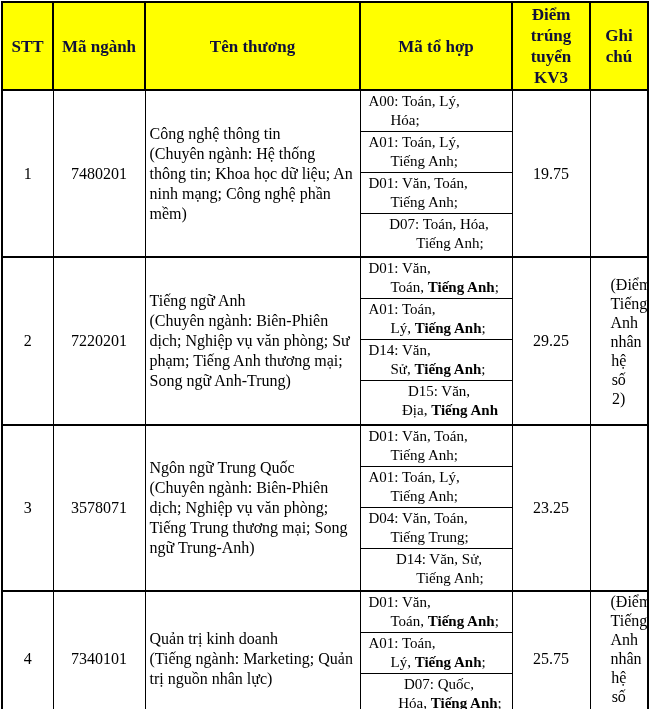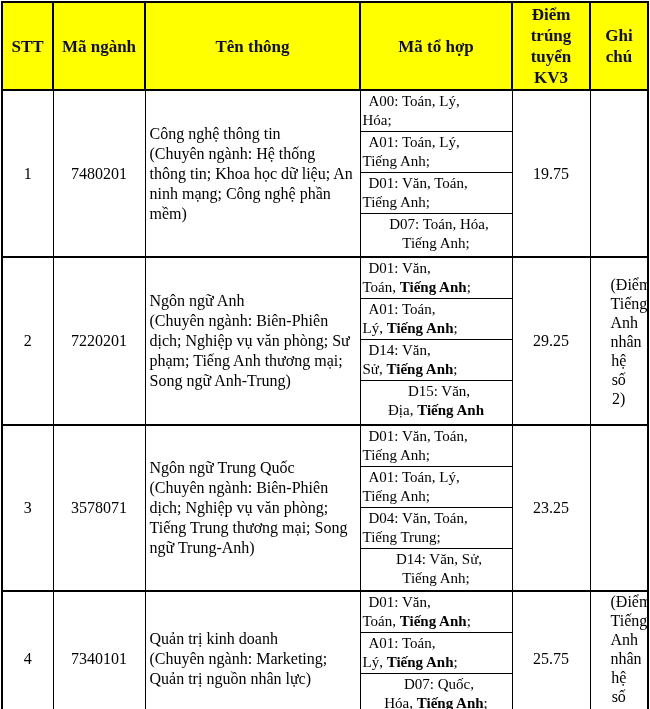--- a/index.html
+++ b/index.html
@@ -47,40 +47,40 @@
   td.c-combos{padding:0;vertical-align:top;}
   .combo-list{display:flex;flex-direction:column;height:100%;}
   .combo-item{
     flex:1 1 auto;
     border-bottom:1px solid var(--border);
     padding:1px 2px 1px 2px;
     font-size:15px;line-height:19px;
   }
   .combo-item:last-child{border-bottom:none;text-align:center;}
   .combo-item .l1{text-indent:6px;white-space:nowrap;}
-  .combo-item .l2{white-space:nowrap;}
+  .combo-item .l2{white-space:nowrap;margin-left:28px;}
   td.c-note{text-align:center;padding:0 20px;line-height:19px;font-size:16px;}
 </style>
 </head>
 <body>
 
 <table class="adm">
   <colgroup>
     <col class="c1">
       <col class="c2">
       <col class="c3">
     <col class="c4">
       <col class="c5">
       <col class="c6">
   </colgroup>
   <thead>
     <tr class="hdr">
       <th>STT</th>
       <th>Mã ngành</th>
-      <th>Tên thông</th>
+      <th>Tên thương</th>
       <th>Mã tổ hợp</th>
       <th>Điểm trúng tuyển KV3</th>
       <th>Ghi chú</th>
     </tr>
   </thead>
   <tbody>
       <tr class="row r1">
         <td class="c-stt">1</td>
         <td class="c-code">7480201</td>
         <td class="c-name">
@@ -107,21 +107,21 @@
             </div>
           </div>
         </td>
         <td class="c-score">19.75</td>
         <td class="c-note"></td>
       </tr>
       <tr class="row r2">
         <td class="c-stt">2</td>
         <td class="c-code">7220201</td>
         <td class="c-name">
-          <div>Ngôn ngữ Anh</div>
+          <div>Tiếng ngữ Anh</div>
           <div>(Chuyên ngành: Biên-Phiên dịch; Nghiệp vụ văn phòng; Sư phạm; Tiếng Anh thương mại; Song ngữ Anh-Trung)</div>
         </td>
         <td class="c-combos">
           <div class="combo-list">
             <div class="combo-item">
               <div class="l1">D01: Văn,</div>
               <div class="l2"><span>Toán, </span><b>Tiếng Anh</b><span>;</span></div>
             </div>
             <div class="combo-item">
               <div class="l1">A01: Toán,</div>
@@ -168,21 +168,21 @@
           </div>
         </td>
         <td class="c-score">23.25</td>
         <td class="c-note"></td>
       </tr>
       <tr class="row r4">
         <td class="c-stt">4</td>
         <td class="c-code">7340101</td>
         <td class="c-name">
           <div>Quản trị kinh doanh</div>
-          <div>(Chuyên ngành: Marketing; Quản trị nguồn nhân lực)</div>
+          <div>(Tiếng ngành: Marketing; Quản trị nguồn nhân lực)</div>
         </td>
         <td class="c-combos">
           <div class="combo-list">
             <div class="combo-item">
               <div class="l1">D01: Văn,</div>
               <div class="l2"><span>Toán, </span><b>Tiếng Anh</b><span>;</span></div>
             </div>
             <div class="combo-item">
               <div class="l1">A01: Toán,</div>
               <div class="l2"><span>Lý, </span><b>Tiếng Anh</b><span>;</span></div>

